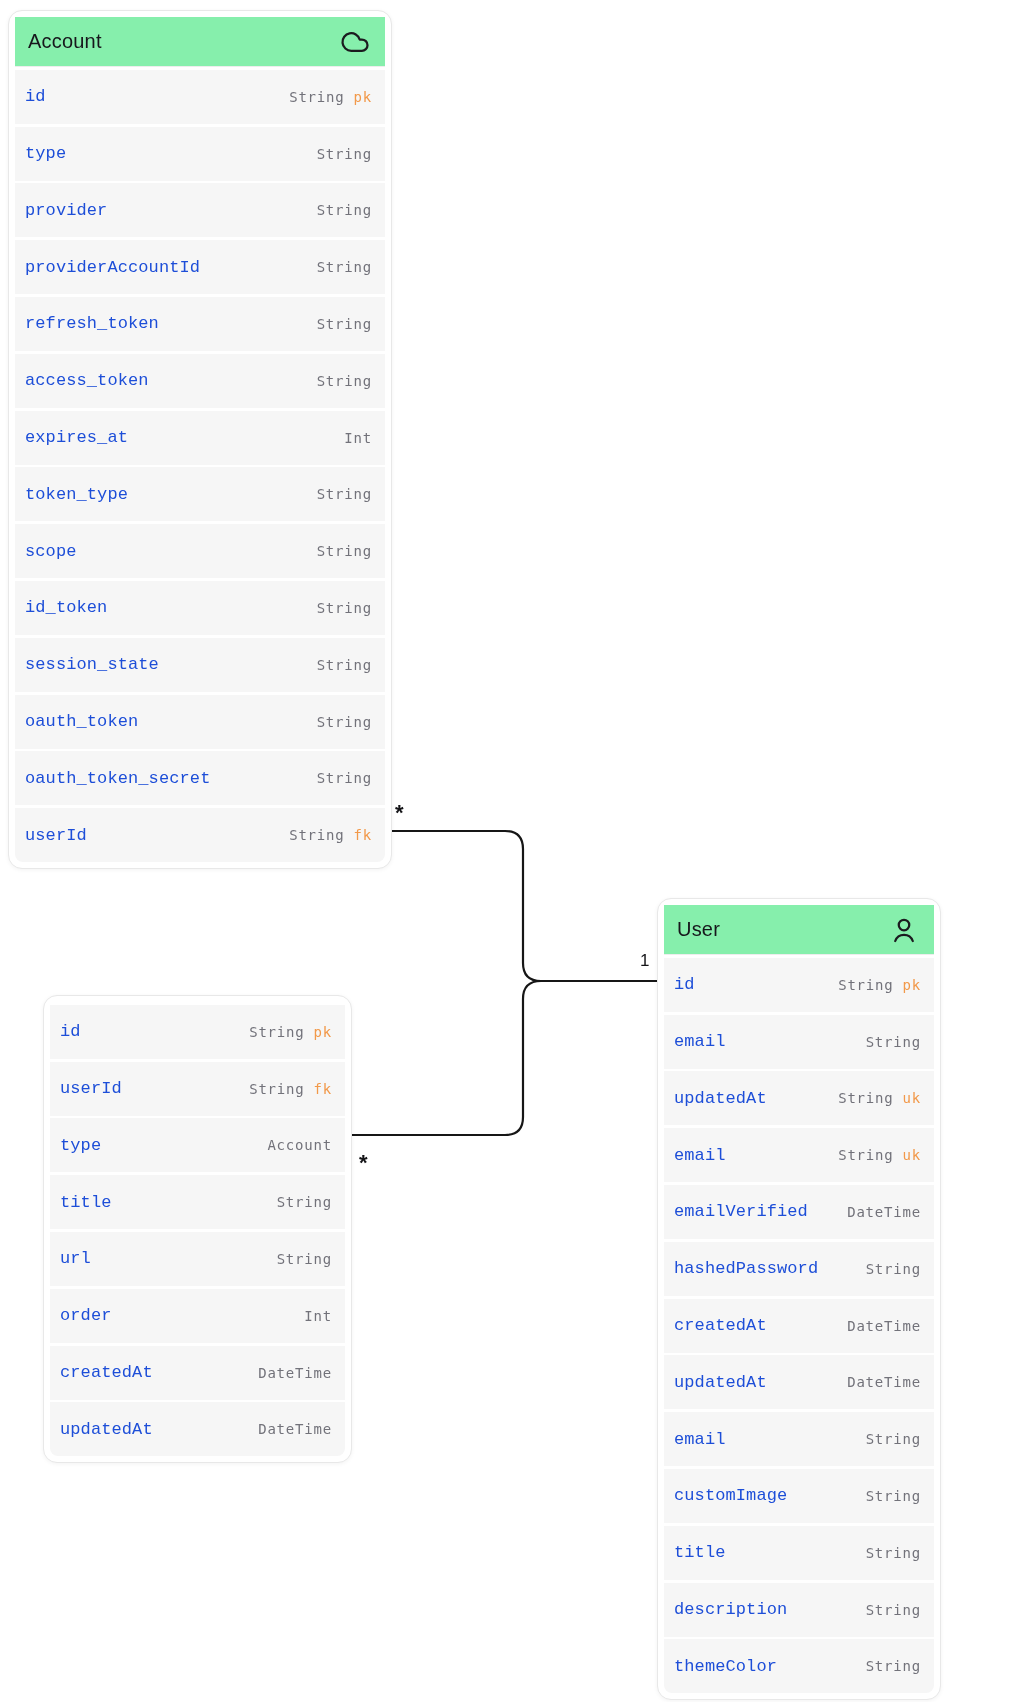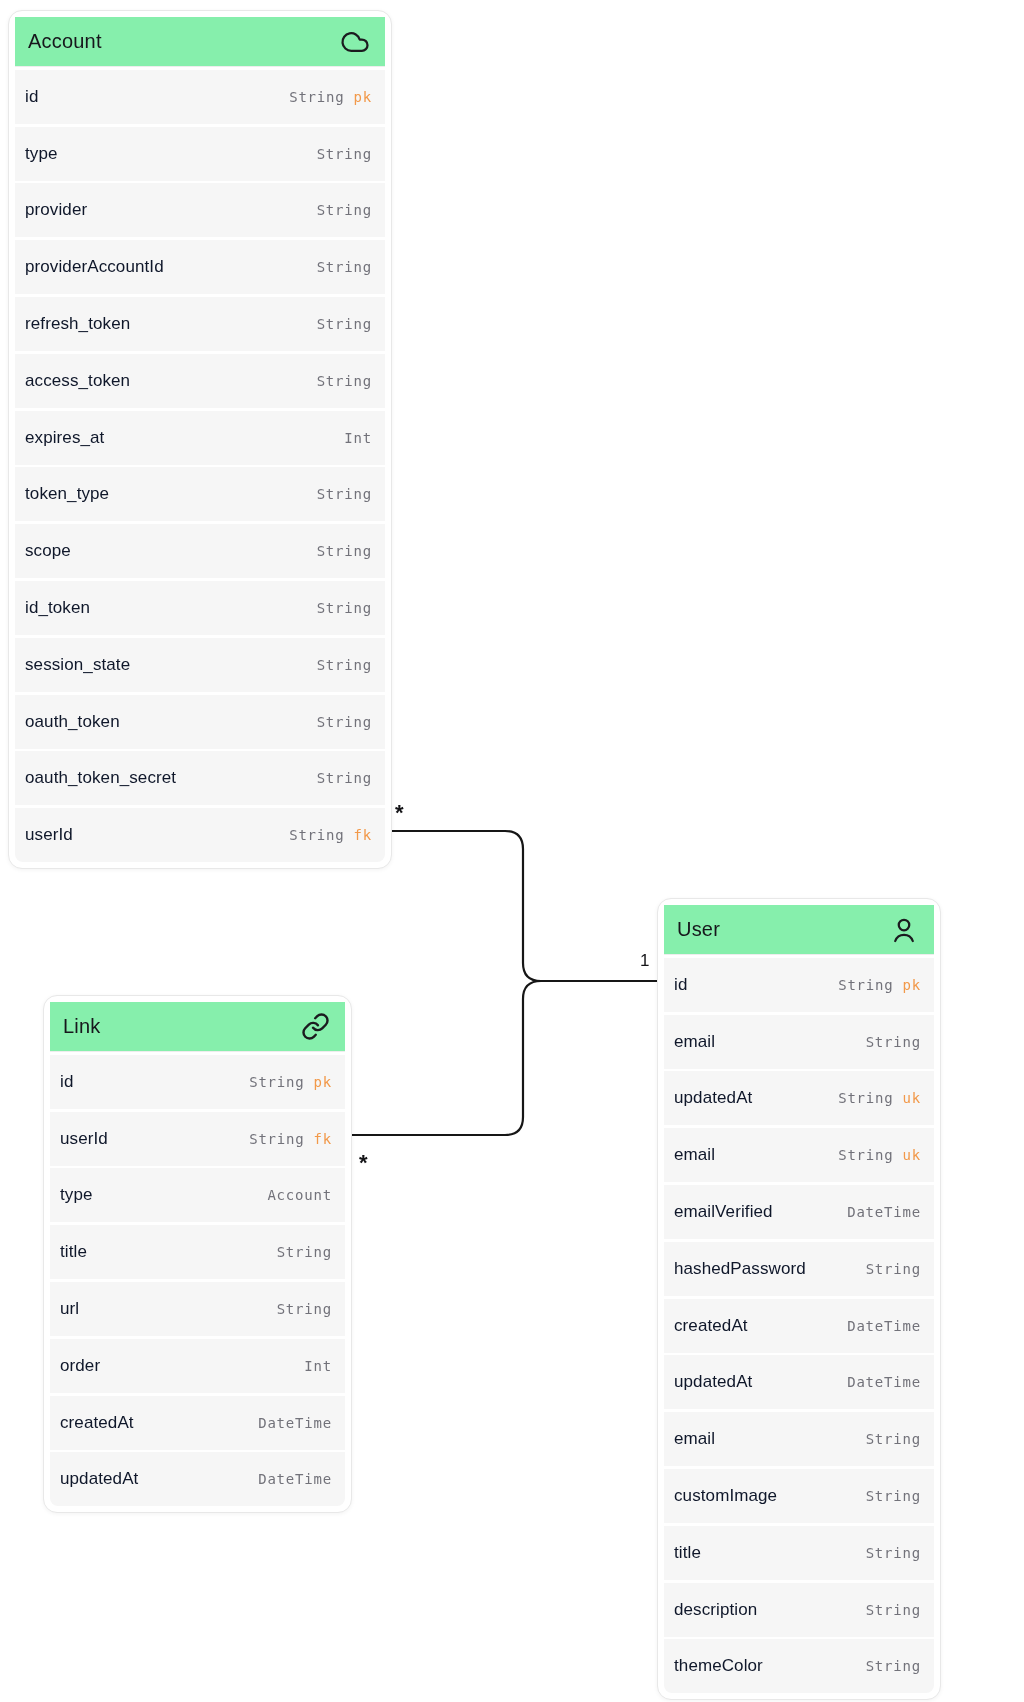--- a/index.html
+++ b/index.html
@@ -31,21 +31,21 @@
   .hicon svg { display:block; }
 
   .row {
     height:54px; box-sizing:border-box;
     margin-top:2.8px;
     background:#f6f6f6;
     display:flex; align-items:center; justify-content:space-between;
     padding:0 13px 0 10px;
   }
   .row:last-child { border-radius:0 0 8px 8px; }
-  .fname { font-size:17px; color:#0f172a; letter-spacing:0.1px; white-space:nowrap; }
+  .fname { font-size:17px; color:#1d4ed8; letter-spacing:0.1px; white-space:nowrap;font-family:Liberation Mono, monospace; }
   .ftype, .fbadge {
     font-family:"DejaVu Sans Mono", monospace;
     font-size:14px; letter-spacing:0.8px; white-space:nowrap;
   }
   .ftype { color:#72727a; }
   .fbadge { margin-left:9px; }
 
   .card-label { position:absolute; color:#141417; line-height:1; }
   .card-label.star { font-size:22px; font-weight:700; }
   .card-label.one  { font-size:17px; font-weight:400; }
@@ -135,29 +135,20 @@
             <span class="fname">oauth_token_secret</span>
             <span><span class="ftype">String</span></span>
           </div>
           <div class="row">
             <span class="fname">userId</span>
             <span><span class="ftype">String</span><span class="fbadge" style="color: rgb(242, 153, 74);">fk</span></span>
           </div>
         </div>
       </div>
       <div class="table-card" style="left: 43px; top: 995px; width: 309px;">
-        <div class="table-header">
-          <span class="table-title">Link</span>
-          <span class="hicon">
-            <svg width="29" height="29" viewBox="0 0 24 24" fill="none" stroke="#1b1b1f" stroke-width="2" stroke-linecap="round" stroke-linejoin="round">
-              <path d="M10 13a5 5 0 0 0 7.54.54l3-3a5 5 0 0 0-7.07-7.07l-1.72 1.71"></path>
-              <path d="M14 11a5 5 0 0 0-7.54-.54l-3 3a5 5 0 0 0 7.07 7.07l1.71-1.71"></path>
-            </svg>
-          </span>
-        </div>
         <div class="rows">
           <div class="row">
             <span class="fname">id</span>
             <span><span class="ftype">String</span><span class="fbadge" style="color: rgb(242, 153, 74);">pk</span></span>
           </div>
           <div class="row">
             <span class="fname">userId</span>
             <span><span class="ftype">String</span><span class="fbadge" style="color: rgb(242, 153, 74);">fk</span></span>
           </div>
           <div class="row">

